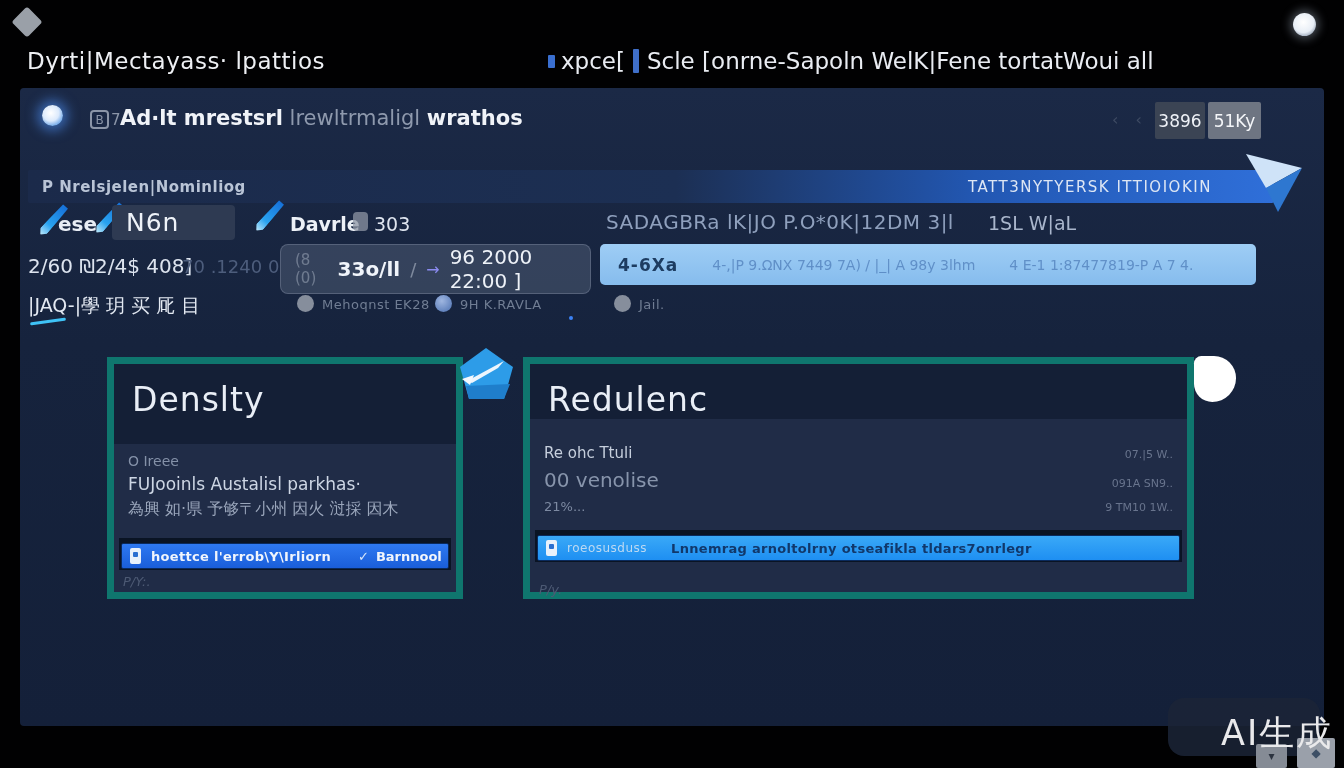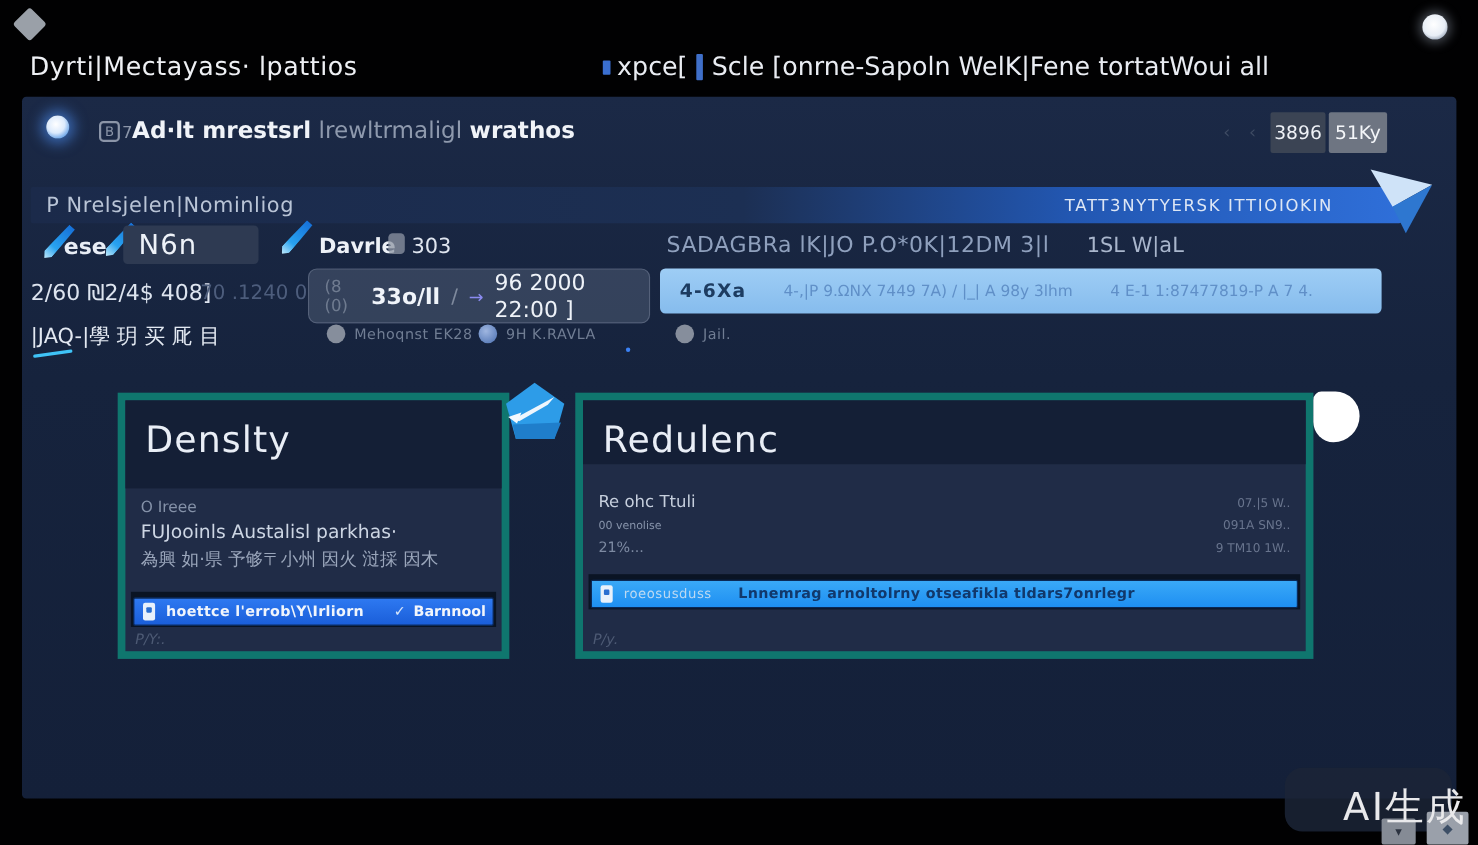--- a/index.html
+++ b/index.html
@@ -37,21 +37,21 @@
   .hdr-nav { position:absolute; left:1092px; top:22px; font-size:16px; color:#3e4b63; letter-spacing:6px; }
   .btn { position:absolute; top:14px; height:37px; display:flex; align-items:center; justify-content:center;
          font-size:17px; color:#eef1f6; border-radius:2px; cursor:default; }
   .btn-zoom { left:1135px; width:50px; background:#3b4454; }
   .btn-size { left:1188px; width:53px; background:#6e7582; color:#f4f6f9; }
 
   
   .banner { position:absolute; left:8px; top:82px; width:1246px; height:33px; border-radius:2px;
             background:linear-gradient(90deg,#1b2a4a 0%, #1c2f53 52%, #2257b2 76%, #2f6fd9 100%);
             display:flex; align-items:center; }
-  .banner-left { margin-left:14px; font-size:19px; color:#b9c4d6; letter-spacing:.5px; }
+  .banner-left { margin-left:14px; font-size:15px; color:#b9c4d6; letter-spacing:.5px;font-weight:bold; }
   .banner-right { position:absolute; left:940px; font-size:15px; color:#dde6f4; letter-spacing:1.5px; }
   .cursor-arrow { position:absolute; left:1224px; top:62px; width:62px; height:64px; }
 
   
   .pencil { position:absolute; width:38px; height:9px;
             background:linear-gradient(90deg,#bfe9fb 0%,#29a3f0 35%,#1670d8 100%);
             clip-path:polygon(0 50%,14% 0,100% 14%,100% 86%,14% 100%);
             transform:rotate(-48deg); }
   .p1 { left:14px; top:128px; } .p2 { left:70px; top:126px; } .p3 { left:230px; top:124px; }
   .lbl-ese { position:absolute; left:38px; top:124px; font-size:20px; font-weight:bold; color:#e8edf5; }
@@ -94,21 +94,21 @@
   .card-1 { left:107px; top:357px; width:356px; height:242px; }
   .card-2 { left:523px; top:357px; width:671px; height:242px;gap:16px; }
   .card-head { background:#141f36; height:80px; padding:16px 18px 0; }
   .card-title { font-size:33px; color:#e9eef6; letter-spacing:1px; white-space:nowrap; }
   .card-body { flex:1; padding:9px 14px 0; }
   .c-line { display:flex; justify-content:space-between; align-items:baseline; }
   .c1-a { font-size:17px; color:#cdd6e4; margin-bottom:5px; }
   .c1-b { font-size:14px; color:#8491a8; margin-bottom:5px; }
   .c1-c { font-size:16px; color:#9aa6bb; }
   .c2-a { font-size:15px; color:#c6cfdd; margin-bottom:6px; }
-  .c2-b { font-size:10px; color:#8794ab; margin-bottom:7px; }
+  .c2-b { font-size:20px; color:#8794ab; margin-bottom:7px; }
   .c2-c { font-size:13px; color:#7d8aa2; }
   .c-right { font-size:11px; color:#68748d; }
   .hl-strip { margin:0 5px; background:#0a1424; padding:5px 2px 1px; }
   .hl-row { height:26px; border-radius:2px; border:1px solid #0a2a5c; display:flex; align-items:center;
             gap:10px; padding:0 8px; position:relative; }
   .hl-row.v1 { background:linear-gradient(180deg,#2e79f1 0%,#1a5ed9 100%); }
   .hl-row.v2 { background:linear-gradient(180deg,#3aa9f7 0%,#1e8ff2 100%); }
   .hl-icon { width:11px; height:16px; background:#e8f1fb; border-radius:2px; position:relative; flex:none; }
   .hl-icon::after { content:""; position:absolute; left:3px; top:4px; width:5px; height:5px; background:#2a6fd0; border-radius:1px; }
   .hl-label { font-size:13px; font-weight:bold; color:#f0f5fc; letter-spacing:.3px; white-space:nowrap; }

